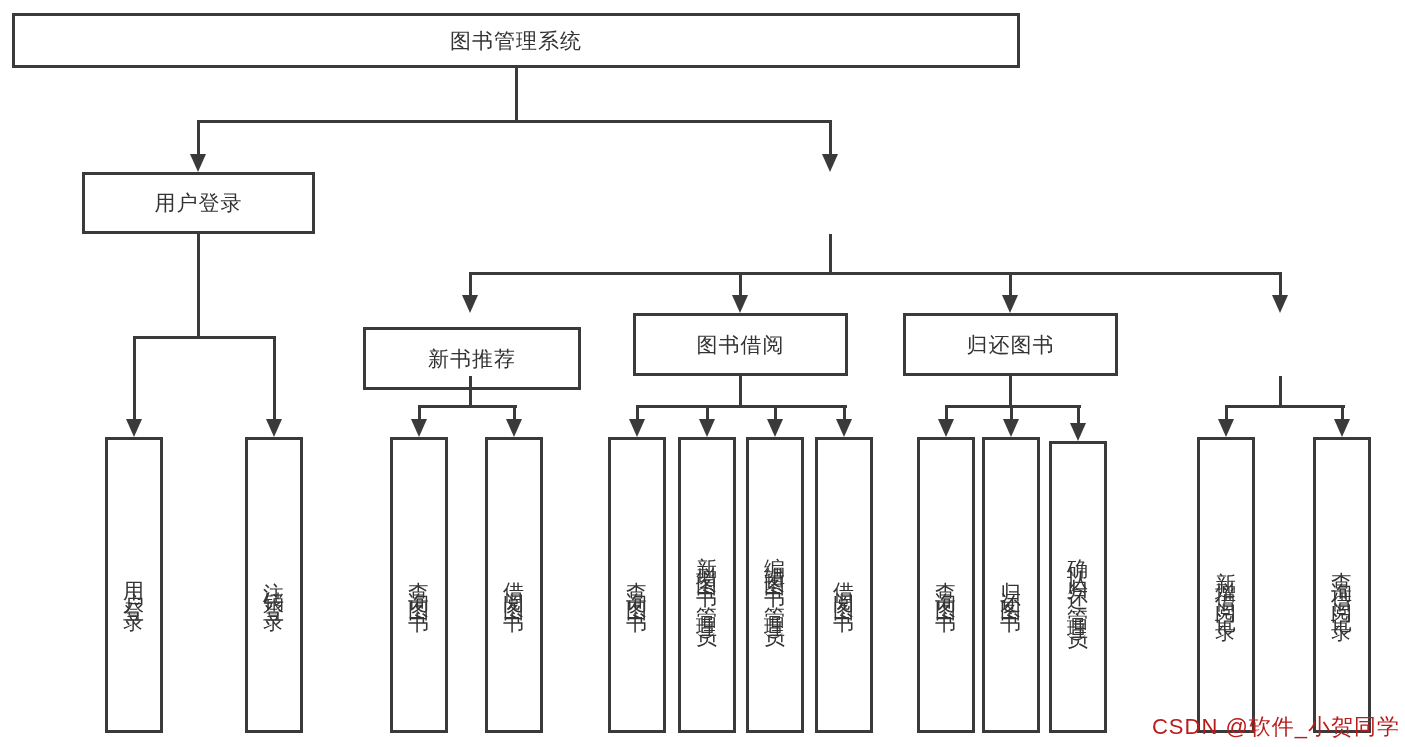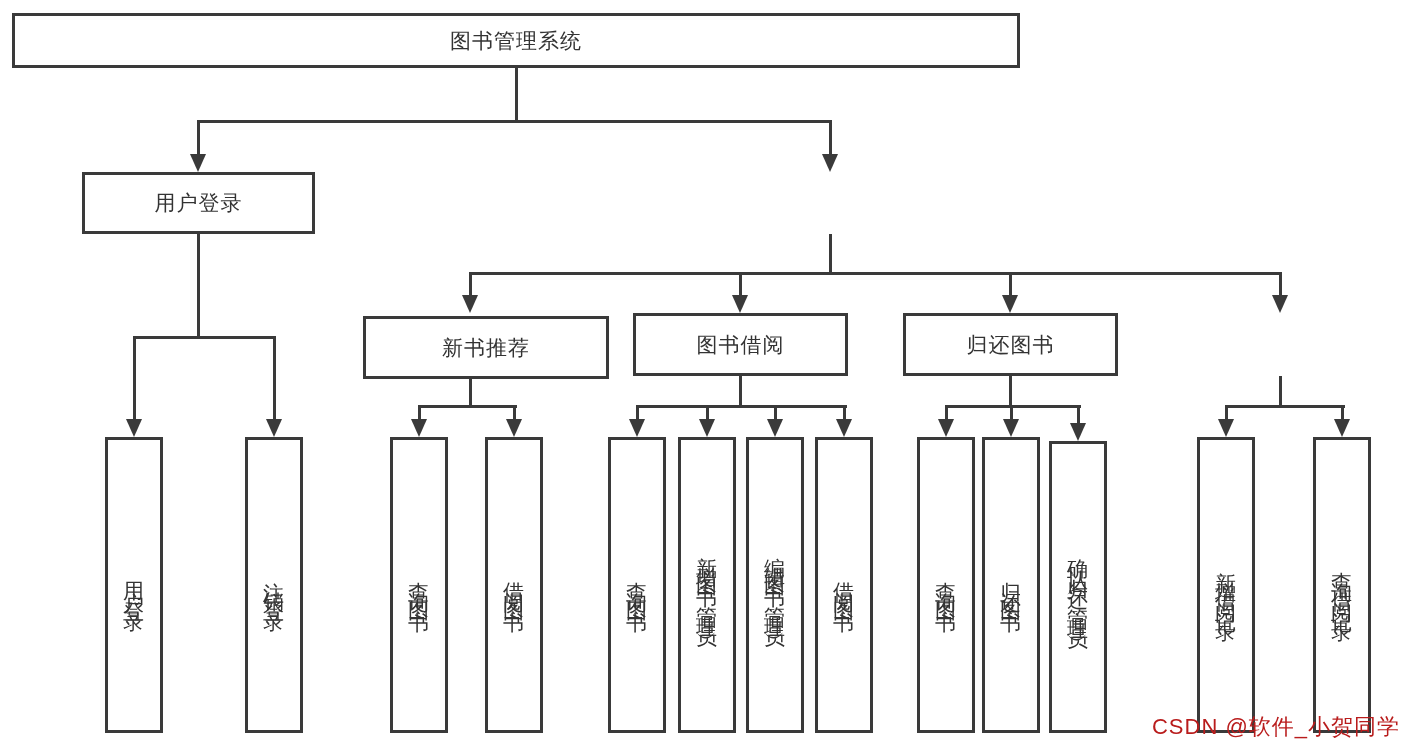--- a/index.html
+++ b/index.html
@@ -55,21 +55,21 @@
 
   <div class="box h" style="left:12px; top:13px; width:1008px; height:55px">
     <span>图书管理系统</span>
   </div>
 
   <div class="box h" style="left:82px; top:172px; width:233px; height:62px">
     <span>用户登录</span>
   </div>
 
 
-  <div class="box h" style="left:363px; top:316px; width:246px; height:63px">
+  <div class="box h" style="left:363px; top:327px; width:218px; height:63px">
     <span>新书推荐</span>
   </div>
 
   <div class="box h" style="left:633px; top:313px; width:215px; height:63px">
     <span>图书借阅</span>
   </div>
 
   <div class="box h" style="left:903px; top:313px; width:215px; height:63px">
     <span>归还图书</span>
   </div>

